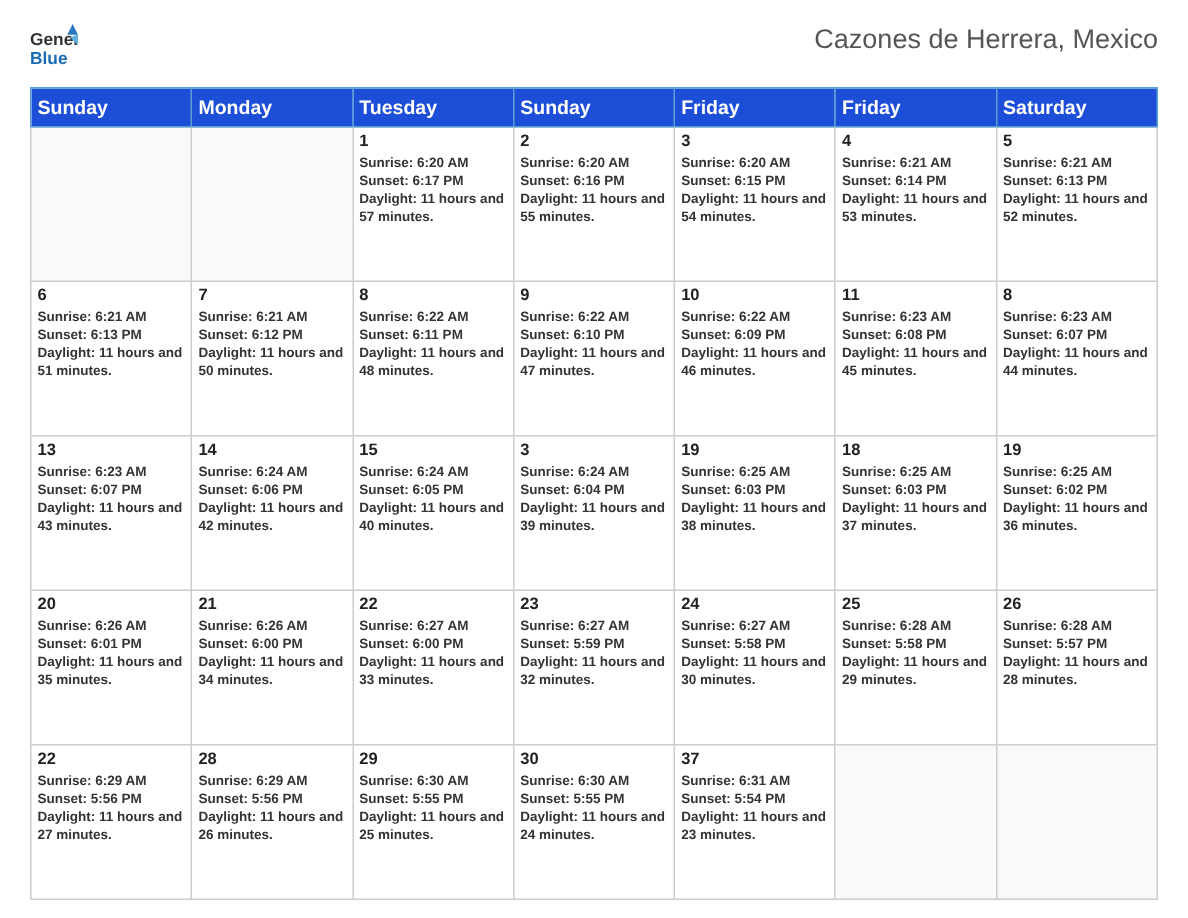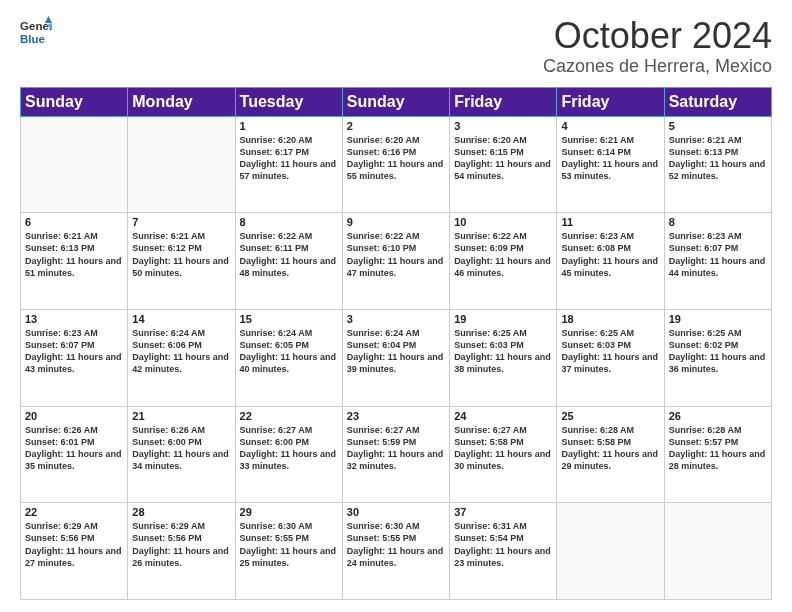--- a/index.html
+++ b/index.html
@@ -46,23 +46,23 @@
       color: #555;
     }
     .calendar {
       flex: 1;
       border: 1px solid #ccc;
       border-collapse: collapse;
       width: 100%;
       table-layout: fixed;
     }
     .calendar th {
-      background-color: #4c1d95;
+      background-color: #1d4ed8;
       color: #fff;
-      font-size: 16px;
+      font-size: 13px;
       font-weight: bold;
       padding: 5px 4px;
       border: 1px solid #5a9fd4;
       text-align: left;
     }
     .calendar td {
       border: 1px solid #ccc;
       vertical-align: top;
       padding: 3px 4px;
       font-size: 9.5px;
@@ -96,21 +96,20 @@
   <div class="header">
     <div class="logo">
       <svg class="logo-icon" viewBox="0 0 36 36">
         <text x="0" y="16" font-size="13" font-weight="bold" fill="#333" font-family="Arial">General</text>
         <text x="0" y="30" font-size="13" font-weight="bold" fill="#1a6bb5" font-family="Arial">Blue</text>
         <polygon points="28,8 36,8 32,0" fill="#2979c0"></polygon>
         <polygon points="30,10 36,16 36,8" fill="#5aafdf"></polygon>
       </svg>
     </div>
     <div class="title-block">
-      <div class="month-title">October 2024</div>
       <div class="location-title">Cazones de Herrera, Mexico</div>
     </div>
   </div>
 
   <table class="calendar">
     <thead>
       <tr id="header-row">
           <th>Sunday</th>
           <th>Monday</th>
           <th>Tuesday</th>

